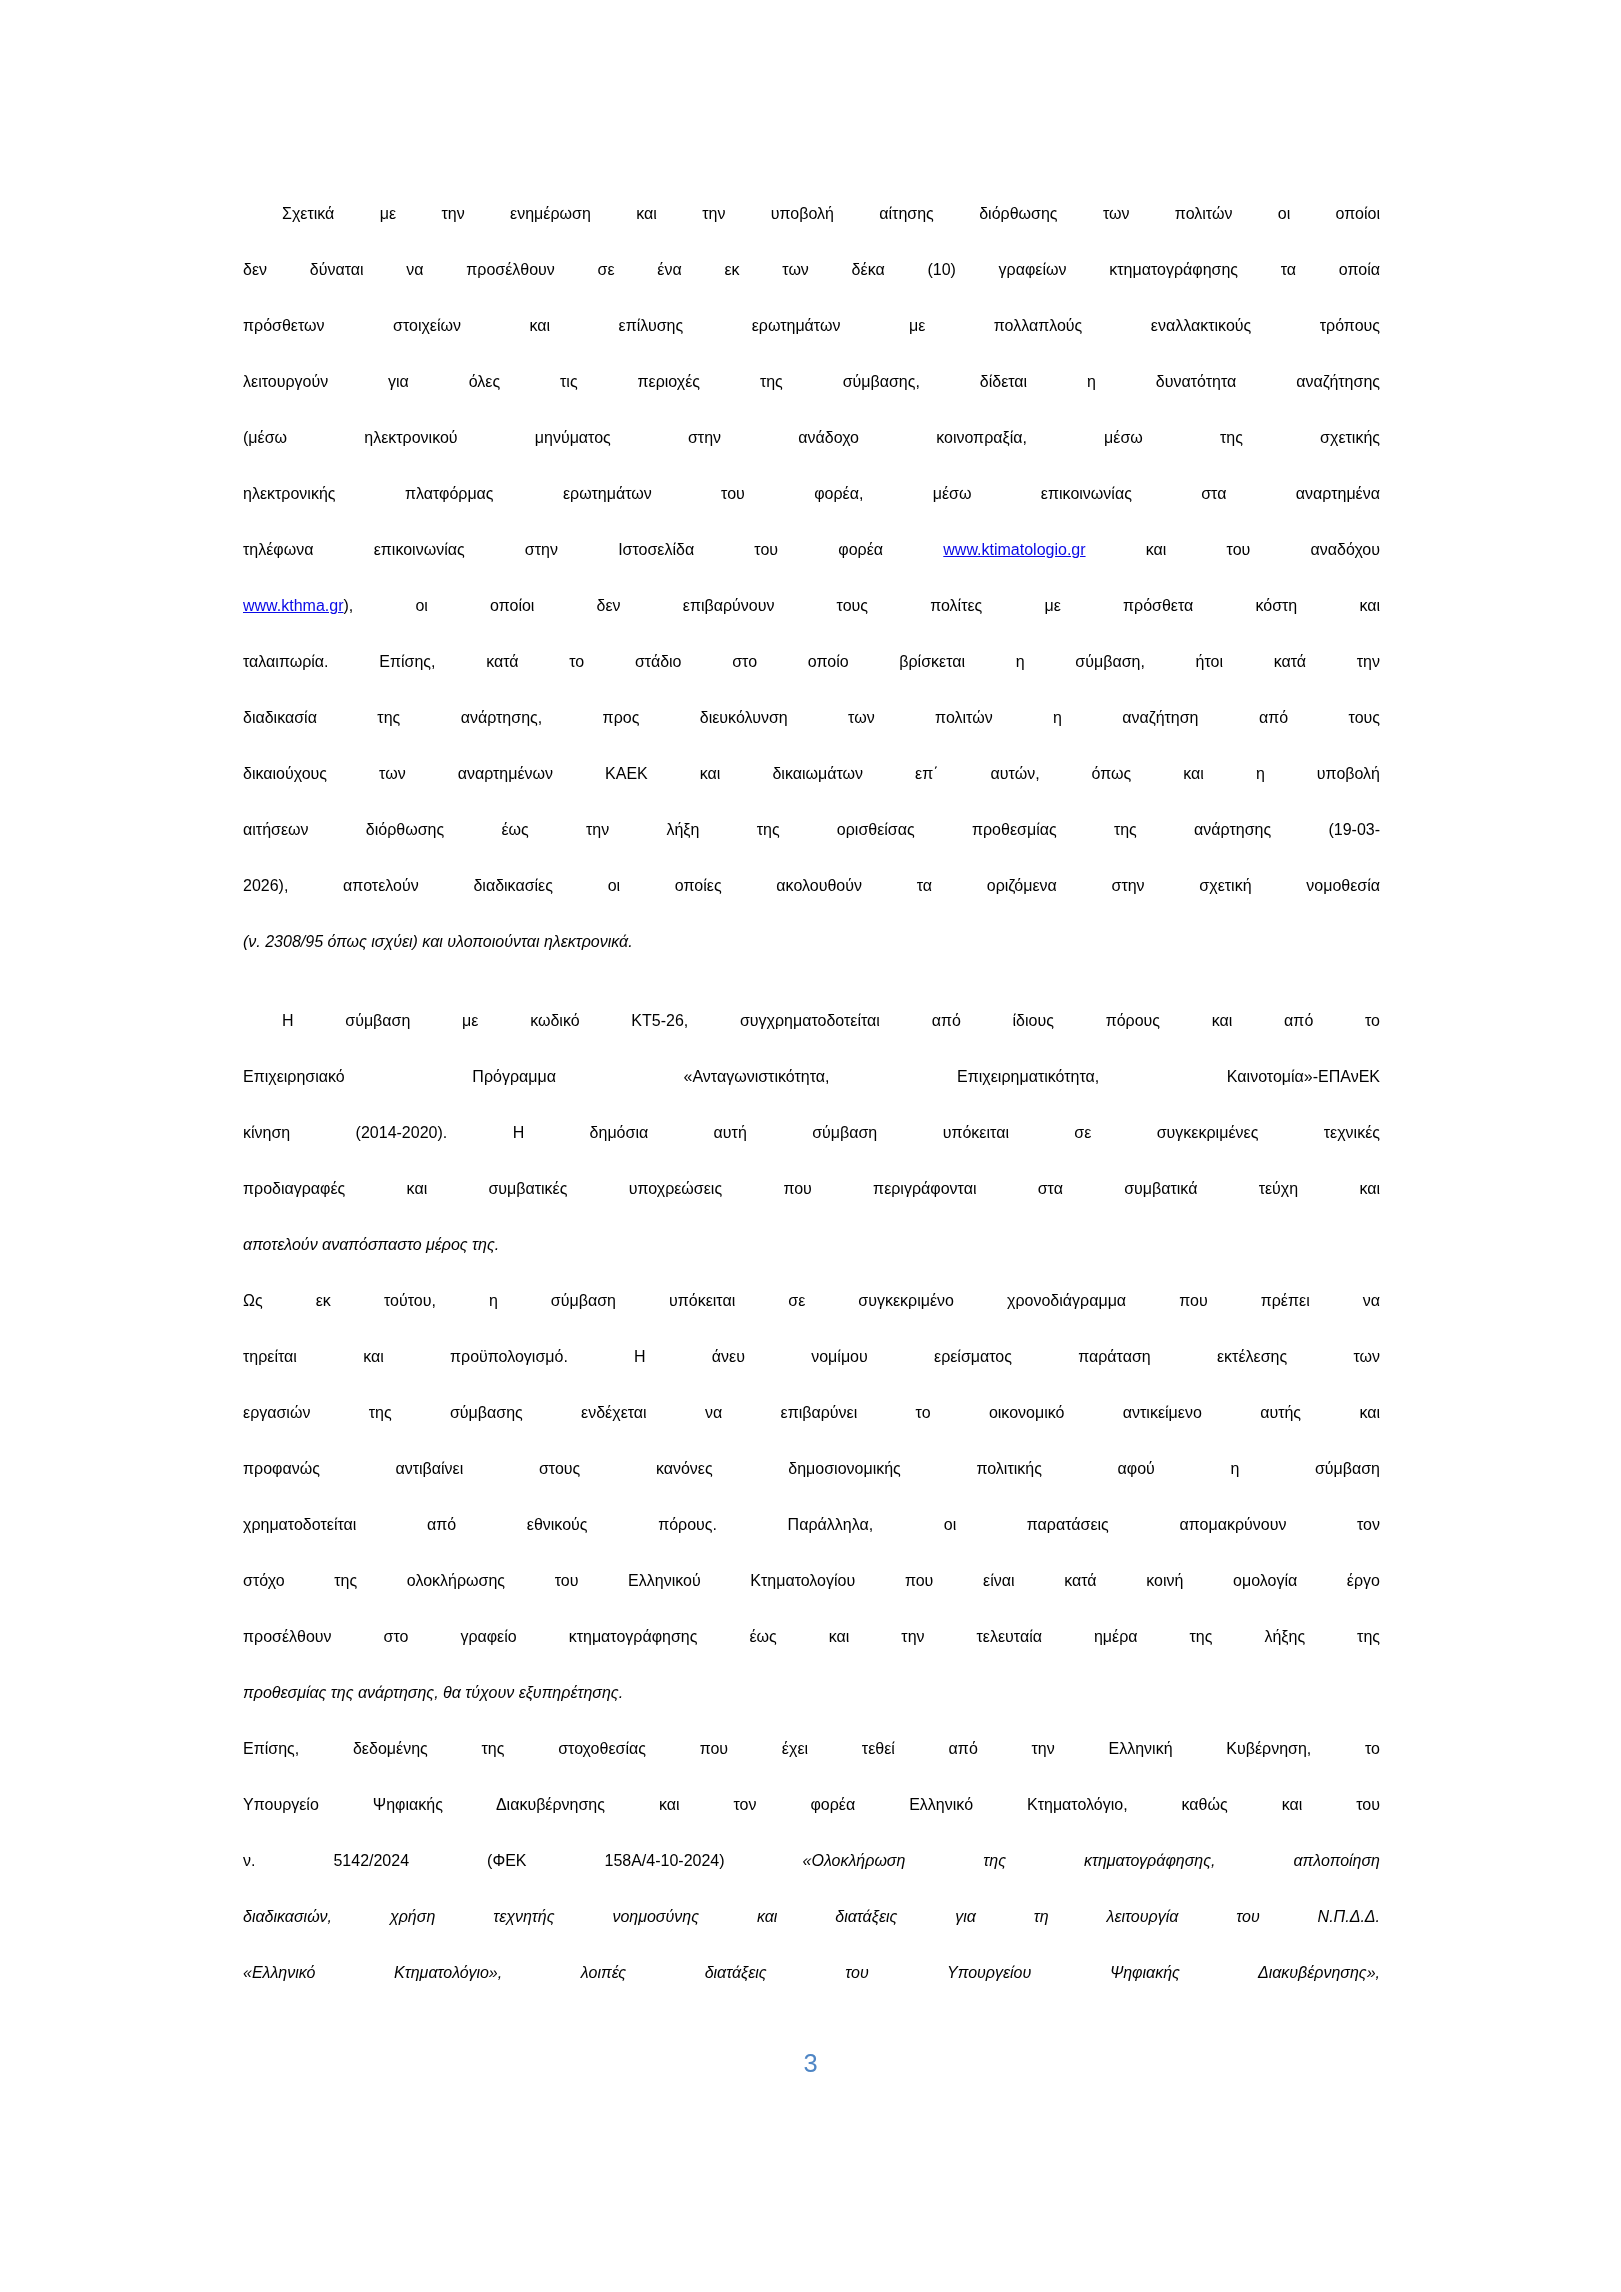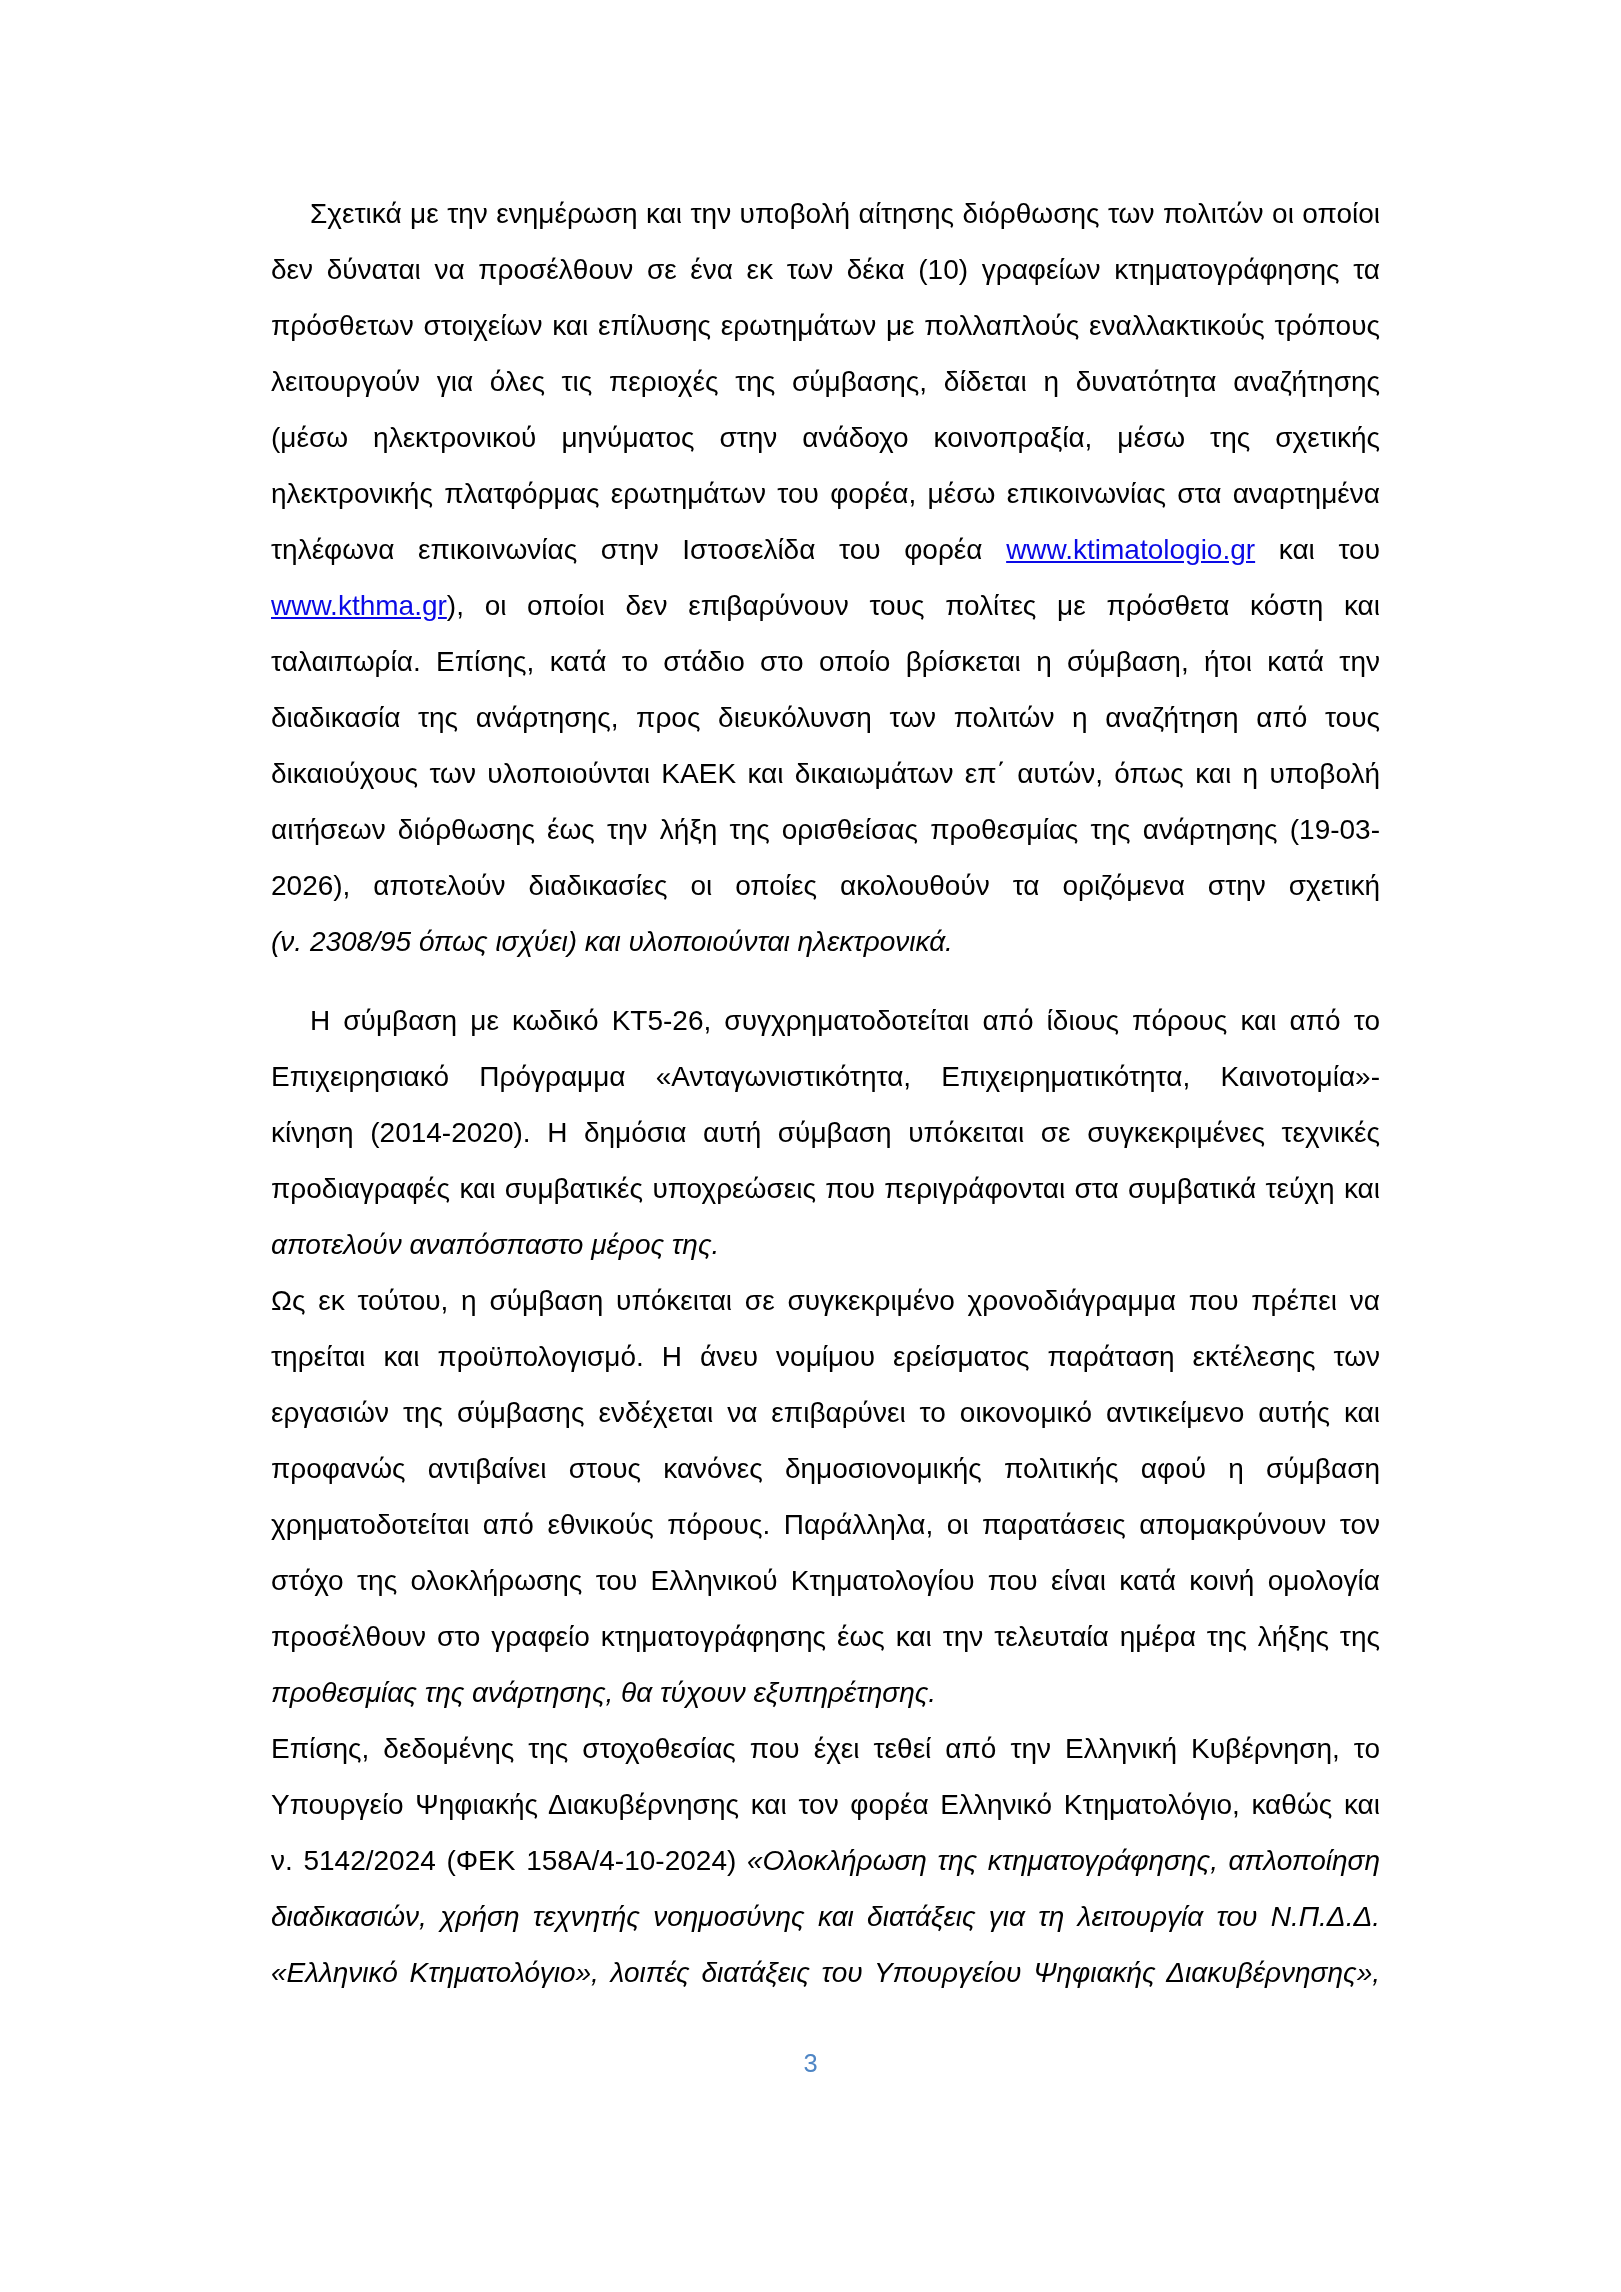--- a/index.html
+++ b/index.html
@@ -10,27 +10,26 @@
     font-family: "Liberation Sans", sans-serif;
     color: #000000;
   }
   #doc-body {
     position: absolute;
     left: 243px; top: 186px; width: 1137px;
   }
   .paragraph { margin: 0; }
   .paragraph.space-before { margin-top: 22.5px; }
   .line {
-    font-size: 28px;
+    font-size: 16px;
     line-height: 56px;
     height: 56px;
     overflow: hidden;
     text-align: justify;
     text-align-last: justify;
-    margin-left: 28px;
   }
   .line.line-last { text-align-last: left; font-style: italic; }
   .line.indent { text-indent: 39px; }
   .italic { font-style: italic; }
   .doc-link {
     color: var(--link-color, #0a0ae6);
     cursor: pointer;
   }
   .page-number {
     position: absolute;
@@ -49,21 +48,21 @@
       <div class="line indent"><span class="">Σχετικά με την ενημέρωση και την υποβολή αίτησης διόρθωσης των πολιτών οι οποίοι</span></div>
       <div class="line"><span class="">δεν δύναται να προσέλθουν σε ένα εκ των δέκα (10) γραφείων κτηματογράφησης τα οποία</span></div>
       <div class="line"><span class="">πρόσθετων στοιχείων και επίλυσης ερωτημάτων με πολλαπλούς εναλλακτικούς τρόπους</span></div>
       <div class="line"><span class="">λειτουργούν για όλες τις περιοχές της σύμβασης, δίδεται η δυνατότητα αναζήτησης</span></div>
       <div class="line"><span class="">(μέσω ηλεκτρονικού μηνύματος στην ανάδοχο κοινοπραξία, μέσω της σχετικής</span></div>
       <div class="line"><span class="">ηλεκτρονικής πλατφόρμας ερωτημάτων του φορέα, μέσω επικοινωνίας στα αναρτημένα</span></div>
       <div class="line"><span class="">τηλέφωνα επικοινωνίας στην Ιστοσελίδα του φορέα </span><a class="doc-link" href="#">www.ktimatologio.gr</a><span class=""> και του αναδόχου</span></div>
       <div class="line"><a class="doc-link" href="#">www.kthma.gr</a><span class="">), οι οποίοι δεν επιβαρύνουν τους πολίτες με πρόσθετα κόστη και</span></div>
       <div class="line"><span class="">ταλαιπωρία. Επίσης, κατά το στάδιο στο οποίο βρίσκεται η σύμβαση, ήτοι κατά την</span></div>
       <div class="line"><span class="">διαδικασία της ανάρτησης, προς διευκόλυνση των πολιτών η αναζήτηση από τους</span></div>
-      <div class="line"><span class="">δικαιούχους των υλοποιούνται ΚΑΕΚ και δικαιωμάτων επ΄ αυτών, όπως και η υποβολή</span></div>
+      <div class="line"><span class="">δικαιούχους των αναρτημένων ΚΑΕΚ και δικαιωμάτων επ΄ αυτών, όπως και η υποβολή</span></div>
       <div class="line"><span class="">αιτήσεων διόρθωσης έως την λήξη της ορισθείσας προθεσμίας της ανάρτησης (19-03-</span></div>
       <div class="line"><span class="">2026), αποτελούν διαδικασίες οι οποίες ακολουθούν τα οριζόμενα στην σχετική νομοθεσία</span></div>
       <div class="line line-last"><span class="">(ν. 2308/95 όπως ισχύει) και υλοποιούνται ηλεκτρονικά.</span></div>
     </div>
     <div class="paragraph space-before">
       <div class="line indent"><span class="">Η σύμβαση με κωδικό ΚΤ5-26, συγχρηματοδοτείται από ίδιους πόρους και από το</span></div>
       <div class="line"><span class="">Επιχειρησιακό Πρόγραμμα «Ανταγωνιστικότητα, Επιχειρηματικότητα, Καινοτομία»-ΕΠΑνΕΚ</span></div>
       <div class="line"><span class="">κίνηση (2014-2020). Η δημόσια αυτή σύμβαση υπόκειται σε συγκεκριμένες τεχνικές</span></div>
       <div class="line"><span class="">προδιαγραφές και συμβατικές υποχρεώσεις που περιγράφονται στα συμβατικά τεύχη και</span></div>
       <div class="line line-last"><span class="">αποτελούν αναπόσπαστο μέρος της.</span></div>

